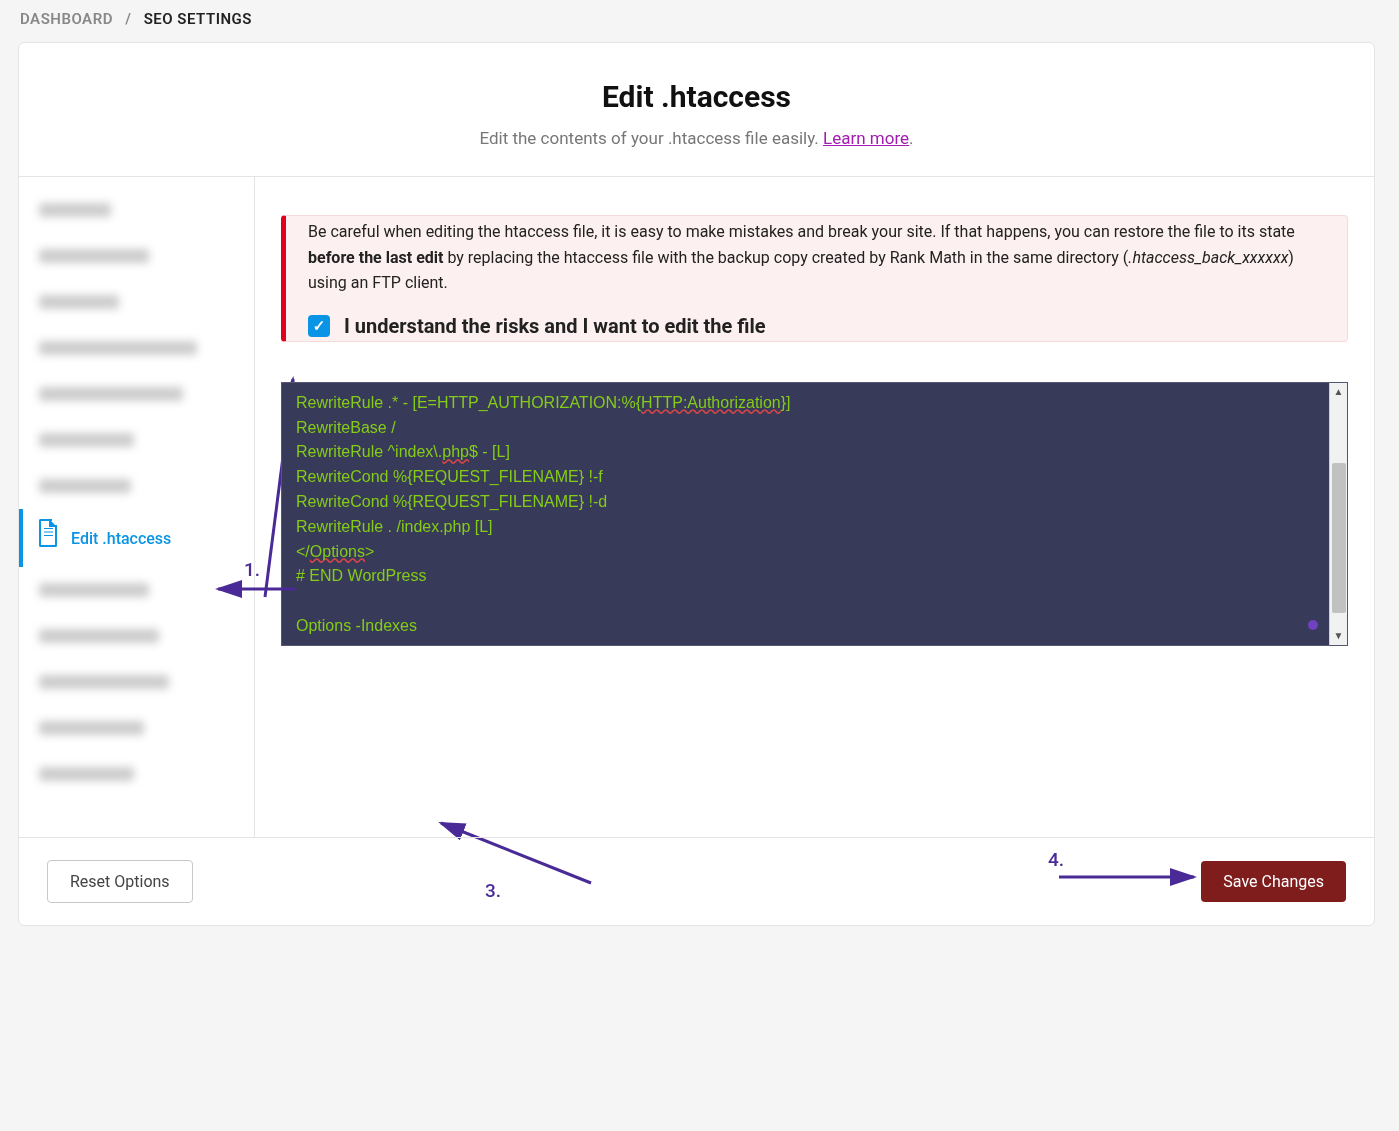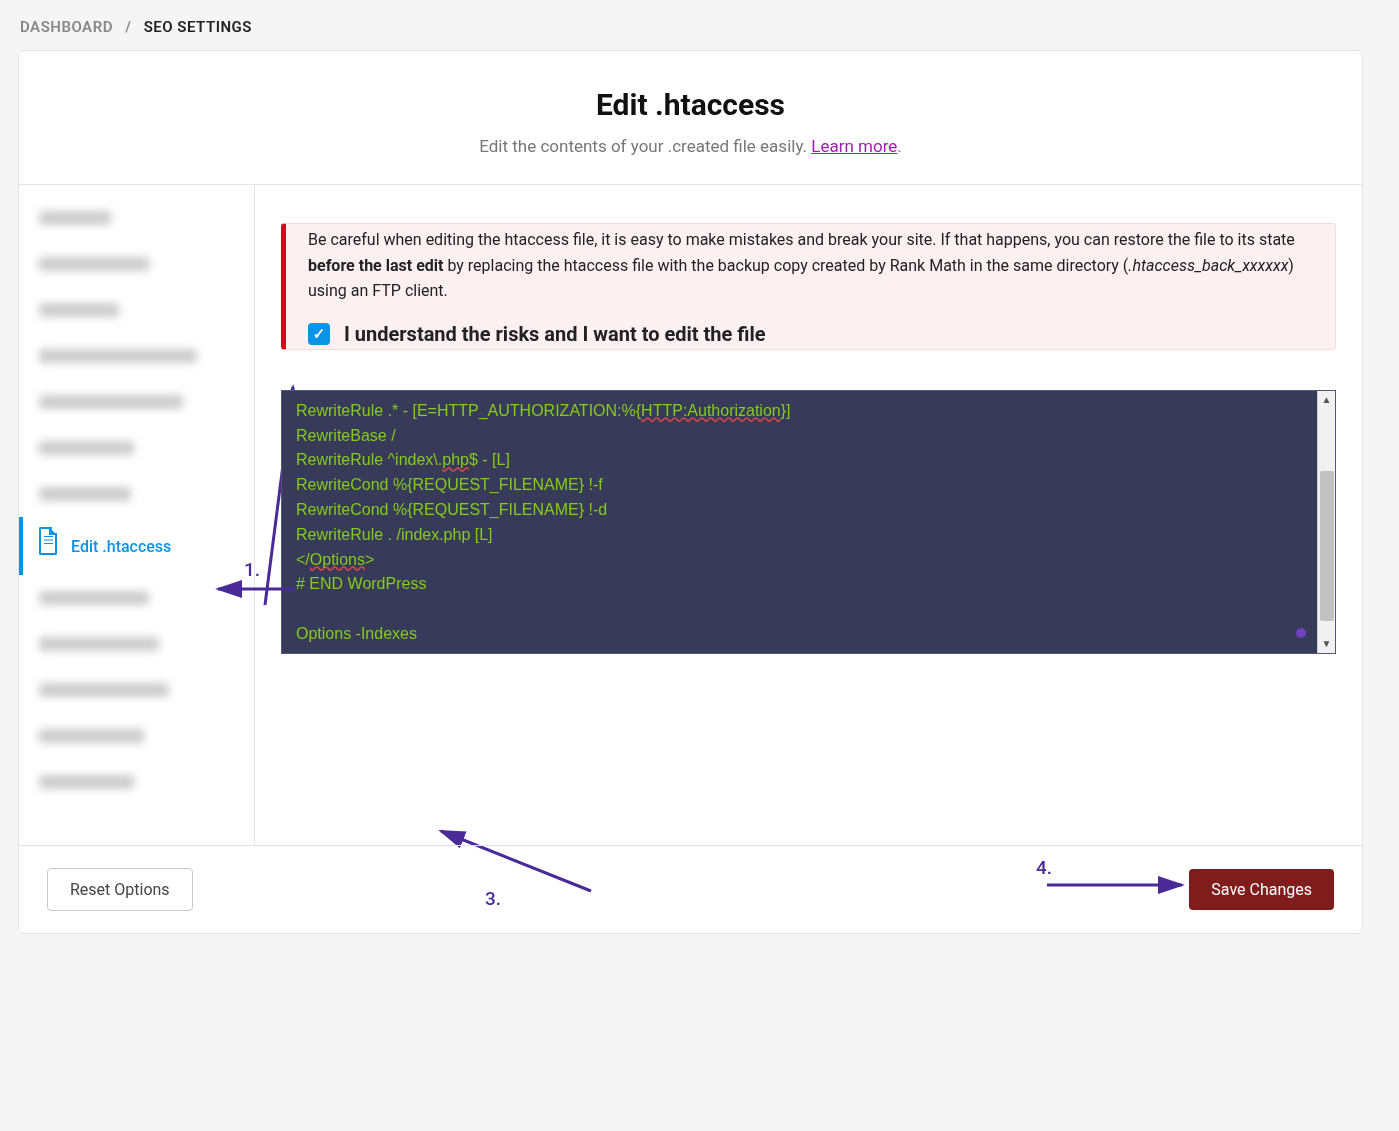--- a/index.html
+++ b/index.html
@@ -3,34 +3,34 @@
   <meta charset="utf-8">
   <style>
     * { box-sizing: border-box; margin: 0; padding: 0; }
     body {
       font-family: -apple-system, BlinkMacSystemFont, "Segoe UI", Roboto, sans-serif;
       background: #f5f5f5;
       color: #222;
       font-size: 15px;
     }
     .breadcrumb {
-      padding: 18px 20px 14px;
+      padding: 10px 20px 14px;
       font-size: 15px;
       font-weight: 600;
       letter-spacing: 0.5px;
       color: #888;
     }
     .breadcrumb .sep { margin: 0 8px; color: #888; }
     .breadcrumb .current { color: #222; }
 
     .card {
       background: #fff;
       border: 1px solid #e4e4e4;
       border-radius: 6px;
-      margin: 0 36px 18px 18px;
+      margin: 0 24px 18px 18px;
     }
 
     .card-header {
       text-align: center;
       padding: 36px 20px 28px;
       border-bottom: 1px solid #e4e4e4;
     }
     .card-header h1 {
       font-size: 30px;
       font-weight: 700;
@@ -247,21 +247,21 @@
   <span>DASHBOARD</span>
   <span class="sep">/</span>
   <span class="current">SEO SETTINGS</span>
 </div>
 
 <div class="card">
 
   <div class="card-header">
     <h1>Edit .htaccess</h1>
     <div class="subtitle">
-      <span>Edit the contents of your .created file easily. </span><a href="#">Learn more</a><span>.</span>
+      <span>Edit the contents of your .htaccess file easily. </span><a href="#">Learn more</a><span>.</span>
     </div>
   </div>
 
   <div class="card-body">
 
     <div class="sidebar" id="sidebar">
         <div class="sidebar-item blurred">
           <div class="blurbar" style="width:72px"></div>
         </div>
         <div class="sidebar-item blurred">

